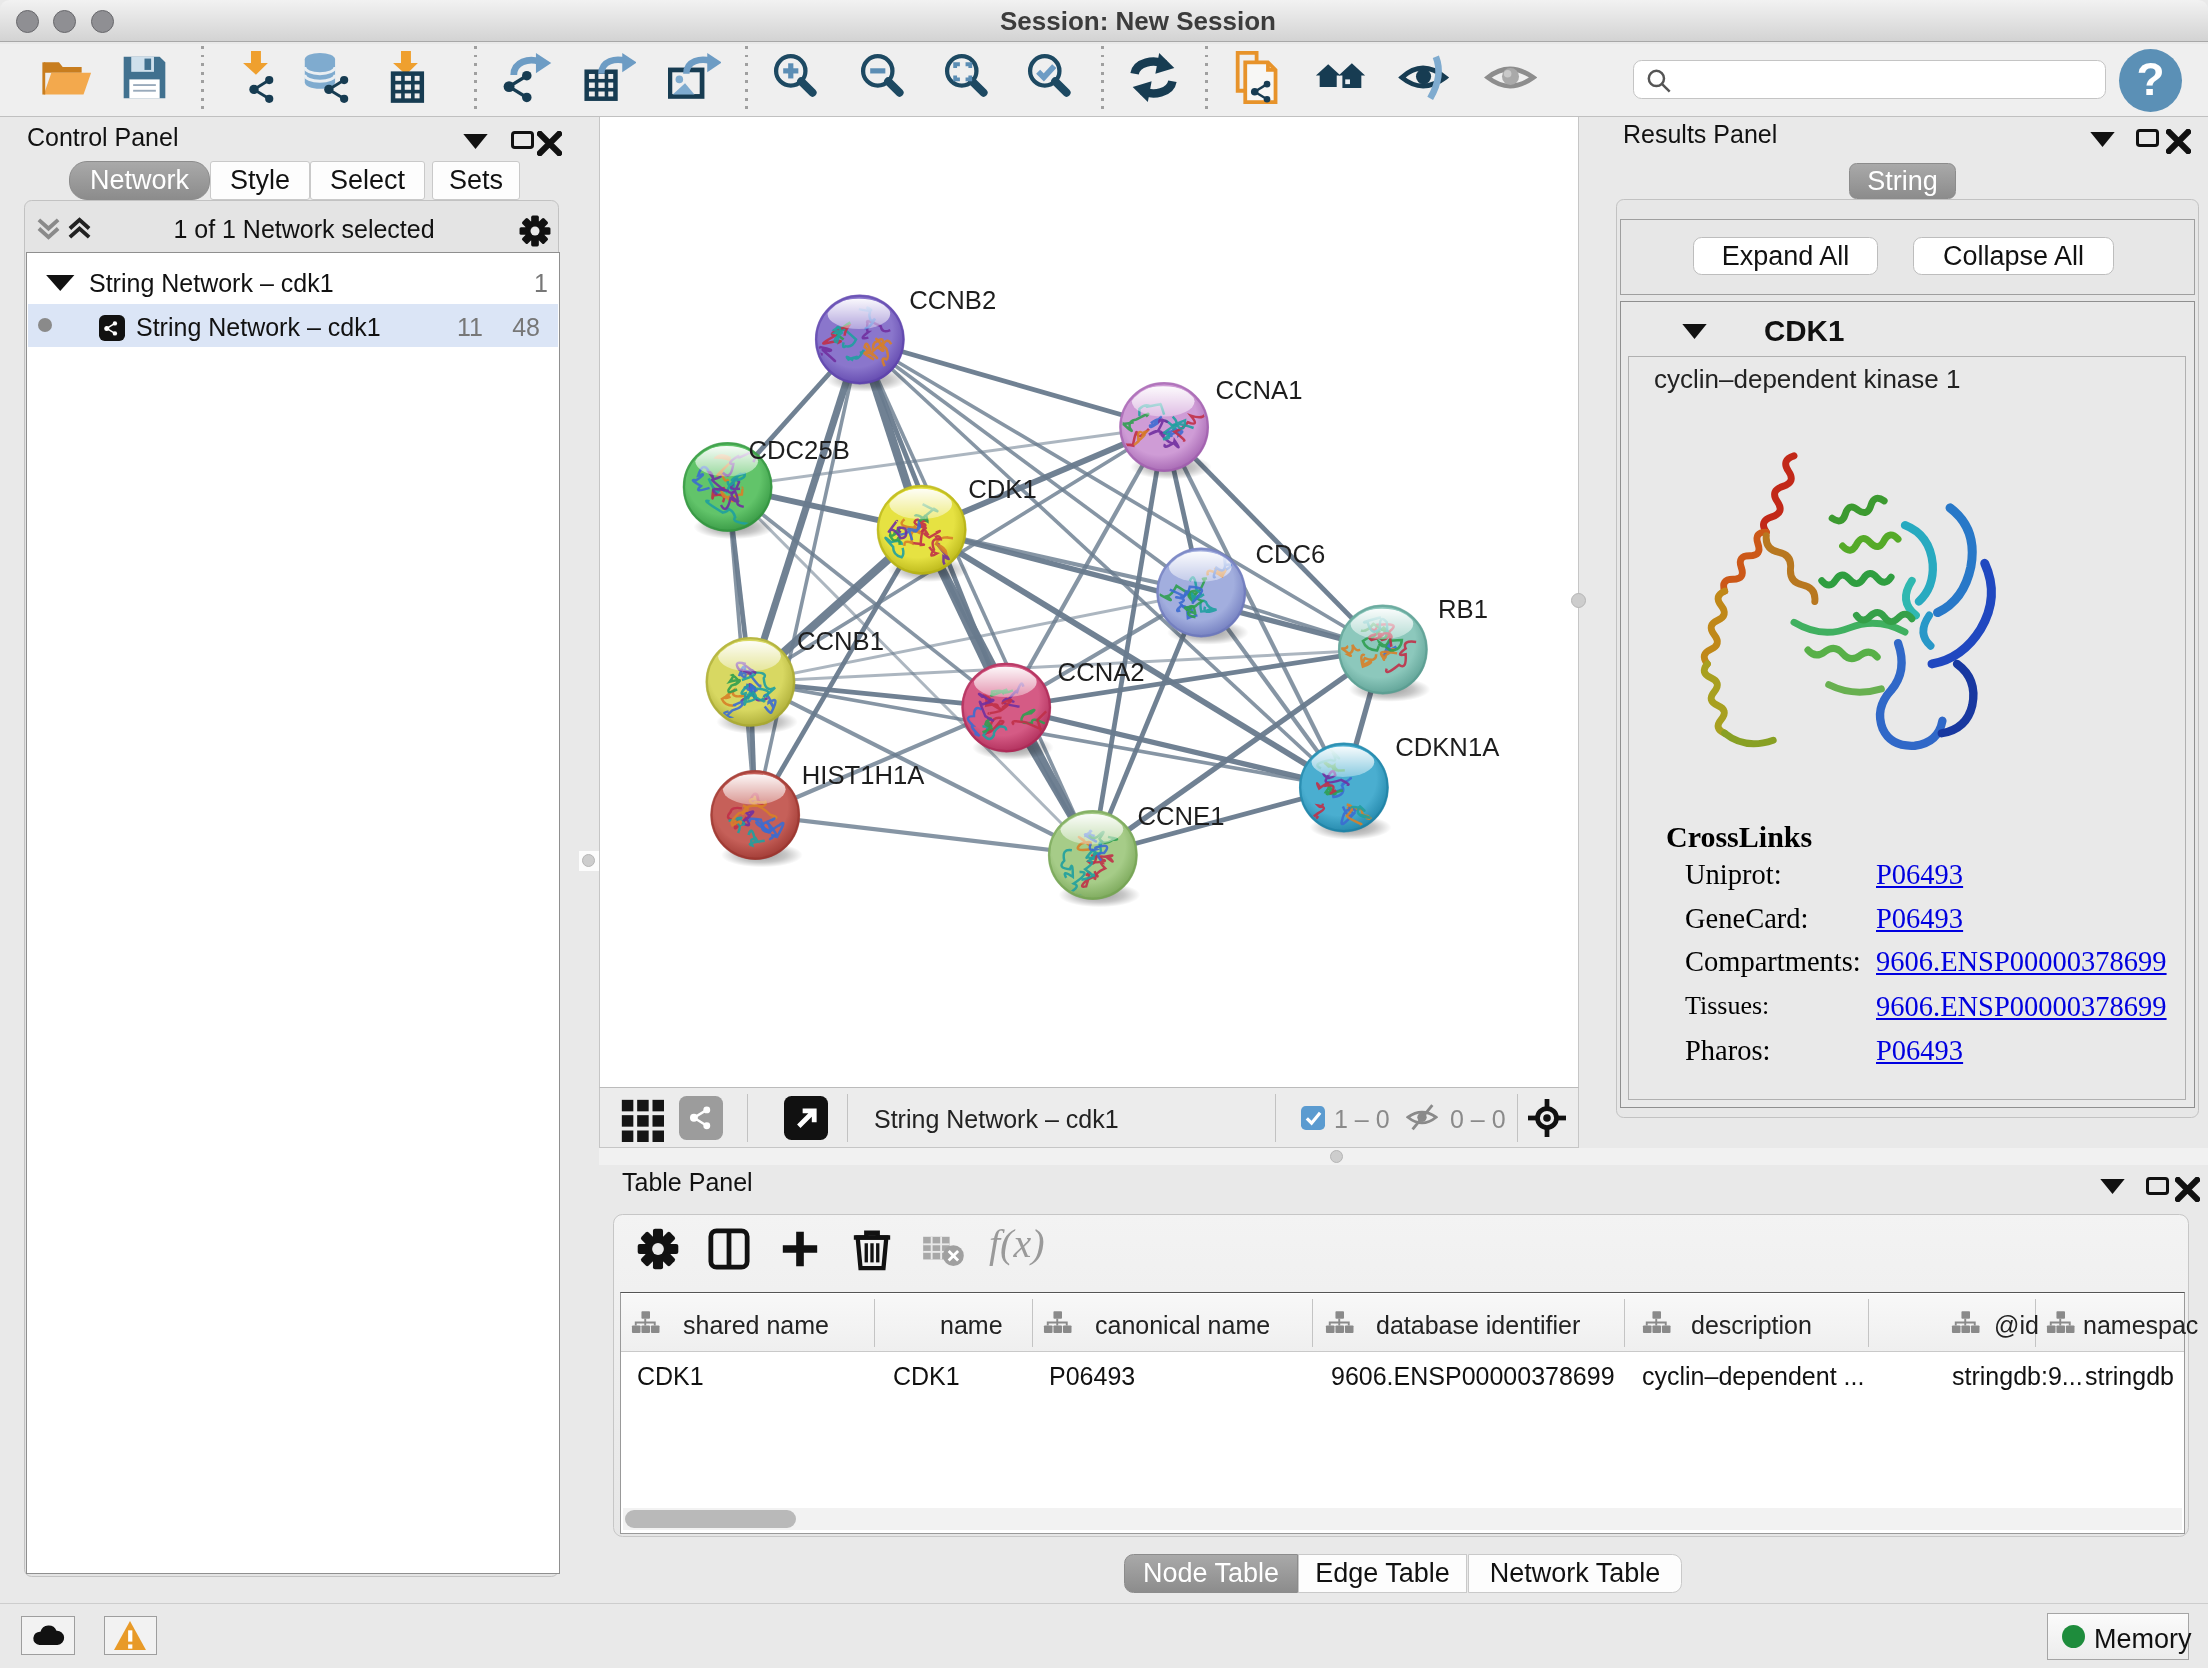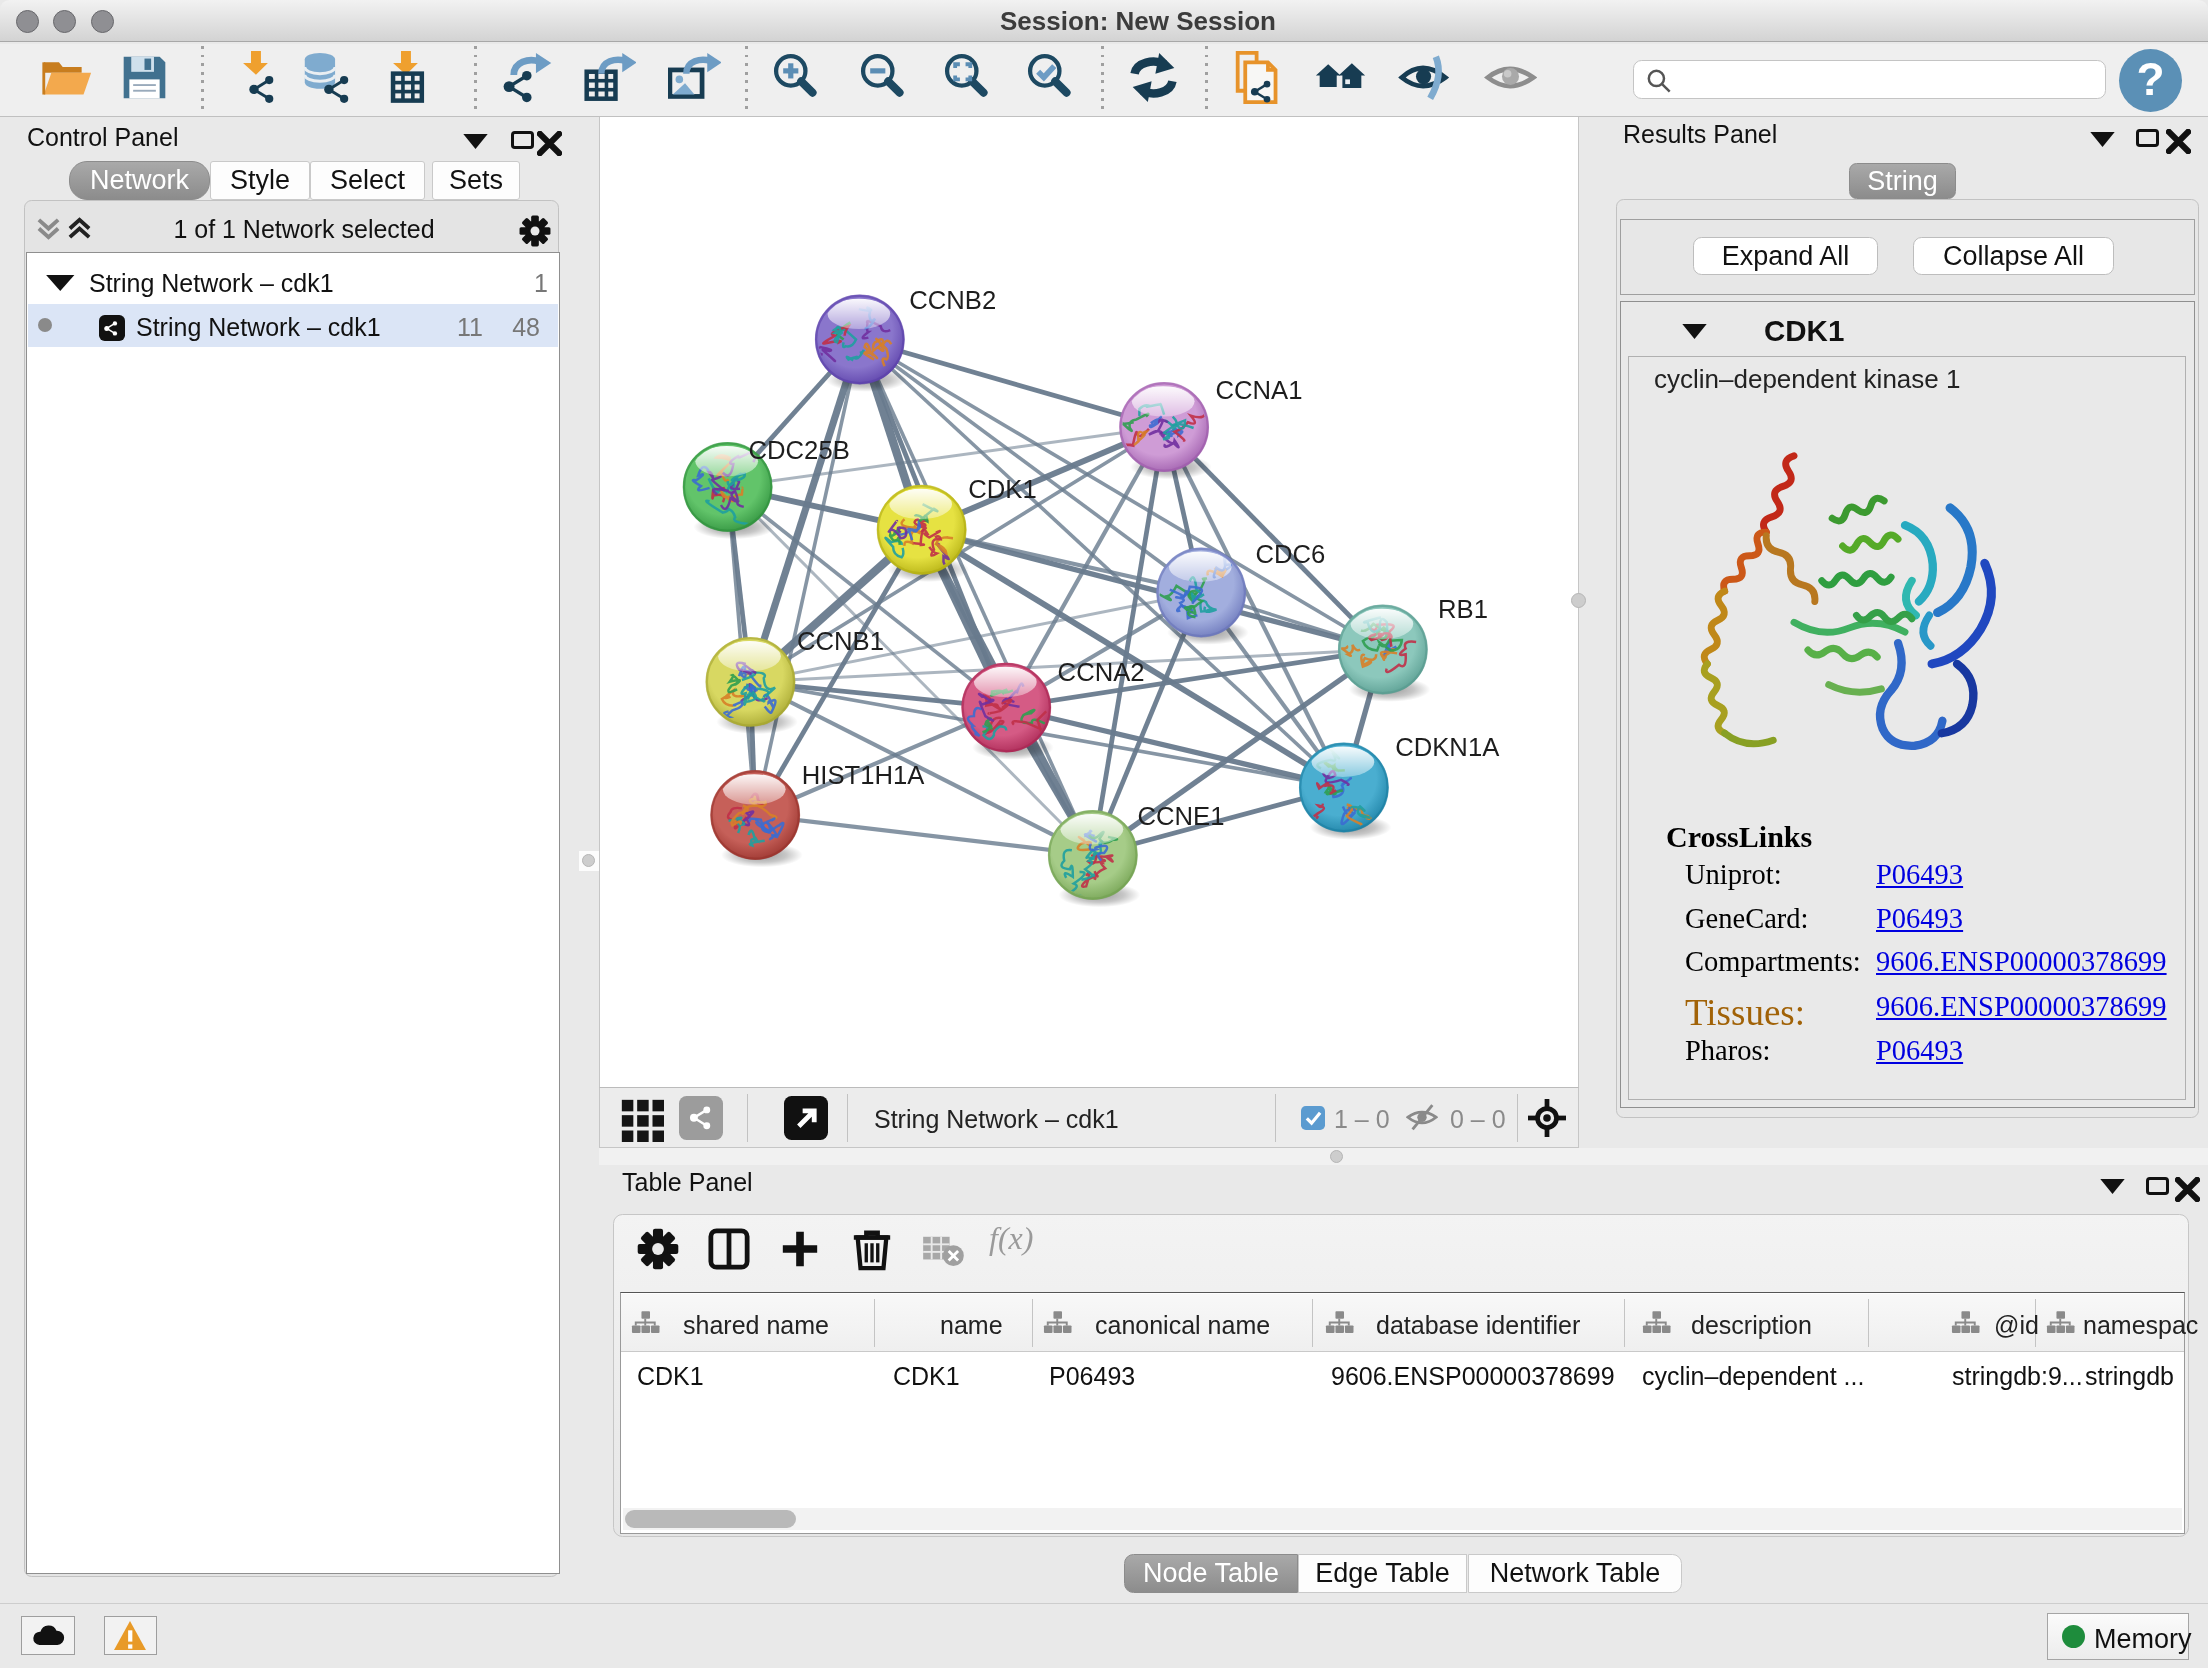--- a/index.html
+++ b/index.html
@@ -711,21 +711,21 @@
       <path d="M355 250 q-18 26 2 44" stroke="#2898c8" stroke-width="11"></path>
     </g>
   </svg>
 <div style="position:absolute;left:1666px;top:820px;font-family:'Liberation Serif',serif;font-size:30px;font-weight:bold;color:#000;">CrossLinks</div>
 <div style="position:absolute;left:1685px;top:859px;font-family:'Liberation Serif',serif;font-size:28.5px;color:#000;">Uniprot:</div>
 <div style="position:absolute;left:1876px;top:859px;font-family:'Liberation Serif',serif;font-size:28.5px;"><a class="lnk">P06493</a></div>
 <div style="position:absolute;left:1685px;top:903px;font-family:'Liberation Serif',serif;font-size:28.5px;color:#000;">GeneCard:</div>
 <div style="position:absolute;left:1876px;top:903px;font-family:'Liberation Serif',serif;font-size:28.5px;"><a class="lnk">P06493</a></div>
 <div style="position:absolute;left:1685px;top:946px;font-family:'Liberation Serif',serif;font-size:28.5px;color:#000;">Compartments:</div>
 <div style="position:absolute;left:1876px;top:946px;font-family:'Liberation Serif',serif;font-size:28.5px;"><a class="lnk">9606.ENSP00000378699</a></div>
-<div style="position:absolute;left:1685px;top:991px;font-family:'Liberation Serif',serif;font-size:37px;color:#a16207;">Tissues:</div>
+<div style="position:absolute;left:1685px;top:991px;font-family:'Liberation Serif',serif;font-size:26px;color:#000000;">Tissues:</div>
 <div style="position:absolute;left:1876px;top:991px;font-family:'Liberation Serif',serif;font-size:28.5px;"><a class="lnk">9606.ENSP00000378699</a></div>
 <div style="position:absolute;left:1685px;top:1035px;font-family:'Liberation Serif',serif;font-size:28.5px;color:#000;">Pharos:</div>
 <div style="position:absolute;left:1876px;top:1035px;font-family:'Liberation Serif',serif;font-size:28.5px;"><a class="lnk">P06493</a></div>
 <div style="position:absolute;left:599px;top:1165px;width:1609px;height:438px;background:#e9e9e9;"></div>
 <div class="ptitle" style="left:622px;top:1168px;">Table Panel</div>
 <svg style="position:absolute;left:2100px;top:1179px;" width="25" height="15" viewBox="0 0 26 16">
     <path d="M0 0 h26 L13.0 16 z" fill="#111"></path>
   </svg>
 <div style="position:absolute;left:2146px;top:1177px;width:23px;height:18px;border:3.3px solid #111;border-radius:3.8px;"></div>
 <svg style="position:absolute;left:2175px;top:1177px;" width="25" height="25" viewBox="0 0 26 26">
@@ -766,21 +766,21 @@
     <rect x="2" y="4" width="28" height="24" fill="#a8a8a8"></rect>
     <g stroke="#e9e9e9" stroke-width="2">
       <line x1="2" y1="12" x2="30" y2="12"></line>
       <line x1="2" y1="20" x2="30" y2="20"></line>
       <line x1="11" y1="4" x2="11" y2="28"></line>
       <line x1="21" y1="4" x2="21" y2="28"></line>
     </g>
     <circle cx="34" cy="24" r="11" fill="#a0a0a0"></circle>
     <path d="M29 19 l10 10 M39 19 l-10 10" stroke="#fff" stroke-width="3"></path>
   </svg>
-<div style="position:absolute;left:989px;top:1220px;font-family:'Liberation Serif',serif;font-style:italic;font-size:32px;color:#9a9a9a;">f(x)</div>
+<div style="position:absolute;left:989px;top:1220px;font-family:'Liberation Serif',serif;font-style:italic;font-size:40px;color:#9a9a9a;">f(x)</div>
 <div style="position:absolute;left:620px;top:1292px;width:1565px;height:242px;background:#fff;border:1.9px solid #555;border-left:1.4px solid #999;border-right:1.4px solid #999;border-bottom:1.4px solid #999;"></div>
 <div style="position:absolute;left:621px;top:1294px;width:1563px;height:58px;background:linear-gradient(#f8f8f8,#efefef);border-bottom:1.4px solid #c9c9c9;"></div>
 <div style="position:absolute;left:874px;top:1299px;height:48px;border-left:1.4px solid #c4c4c4;"></div>
 <div style="position:absolute;left:1032px;top:1299px;height:48px;border-left:1.4px solid #c4c4c4;"></div>
 <div style="position:absolute;left:1312px;top:1299px;height:48px;border-left:1.4px solid #c4c4c4;"></div>
 <div style="position:absolute;left:1624px;top:1299px;height:48px;border-left:1.4px solid #c4c4c4;"></div>
 <div style="position:absolute;left:1868px;top:1299px;height:48px;border-left:1.4px solid #c4c4c4;"></div>
 <div style="position:absolute;left:2035px;top:1299px;height:48px;border-left:1.4px solid #c4c4c4;"></div>
 <svg style="position:absolute;left:631px;top:1310px;" width="28.5" height="27" viewBox="0 0 30 28">
     <g fill="#8a8a8a">

